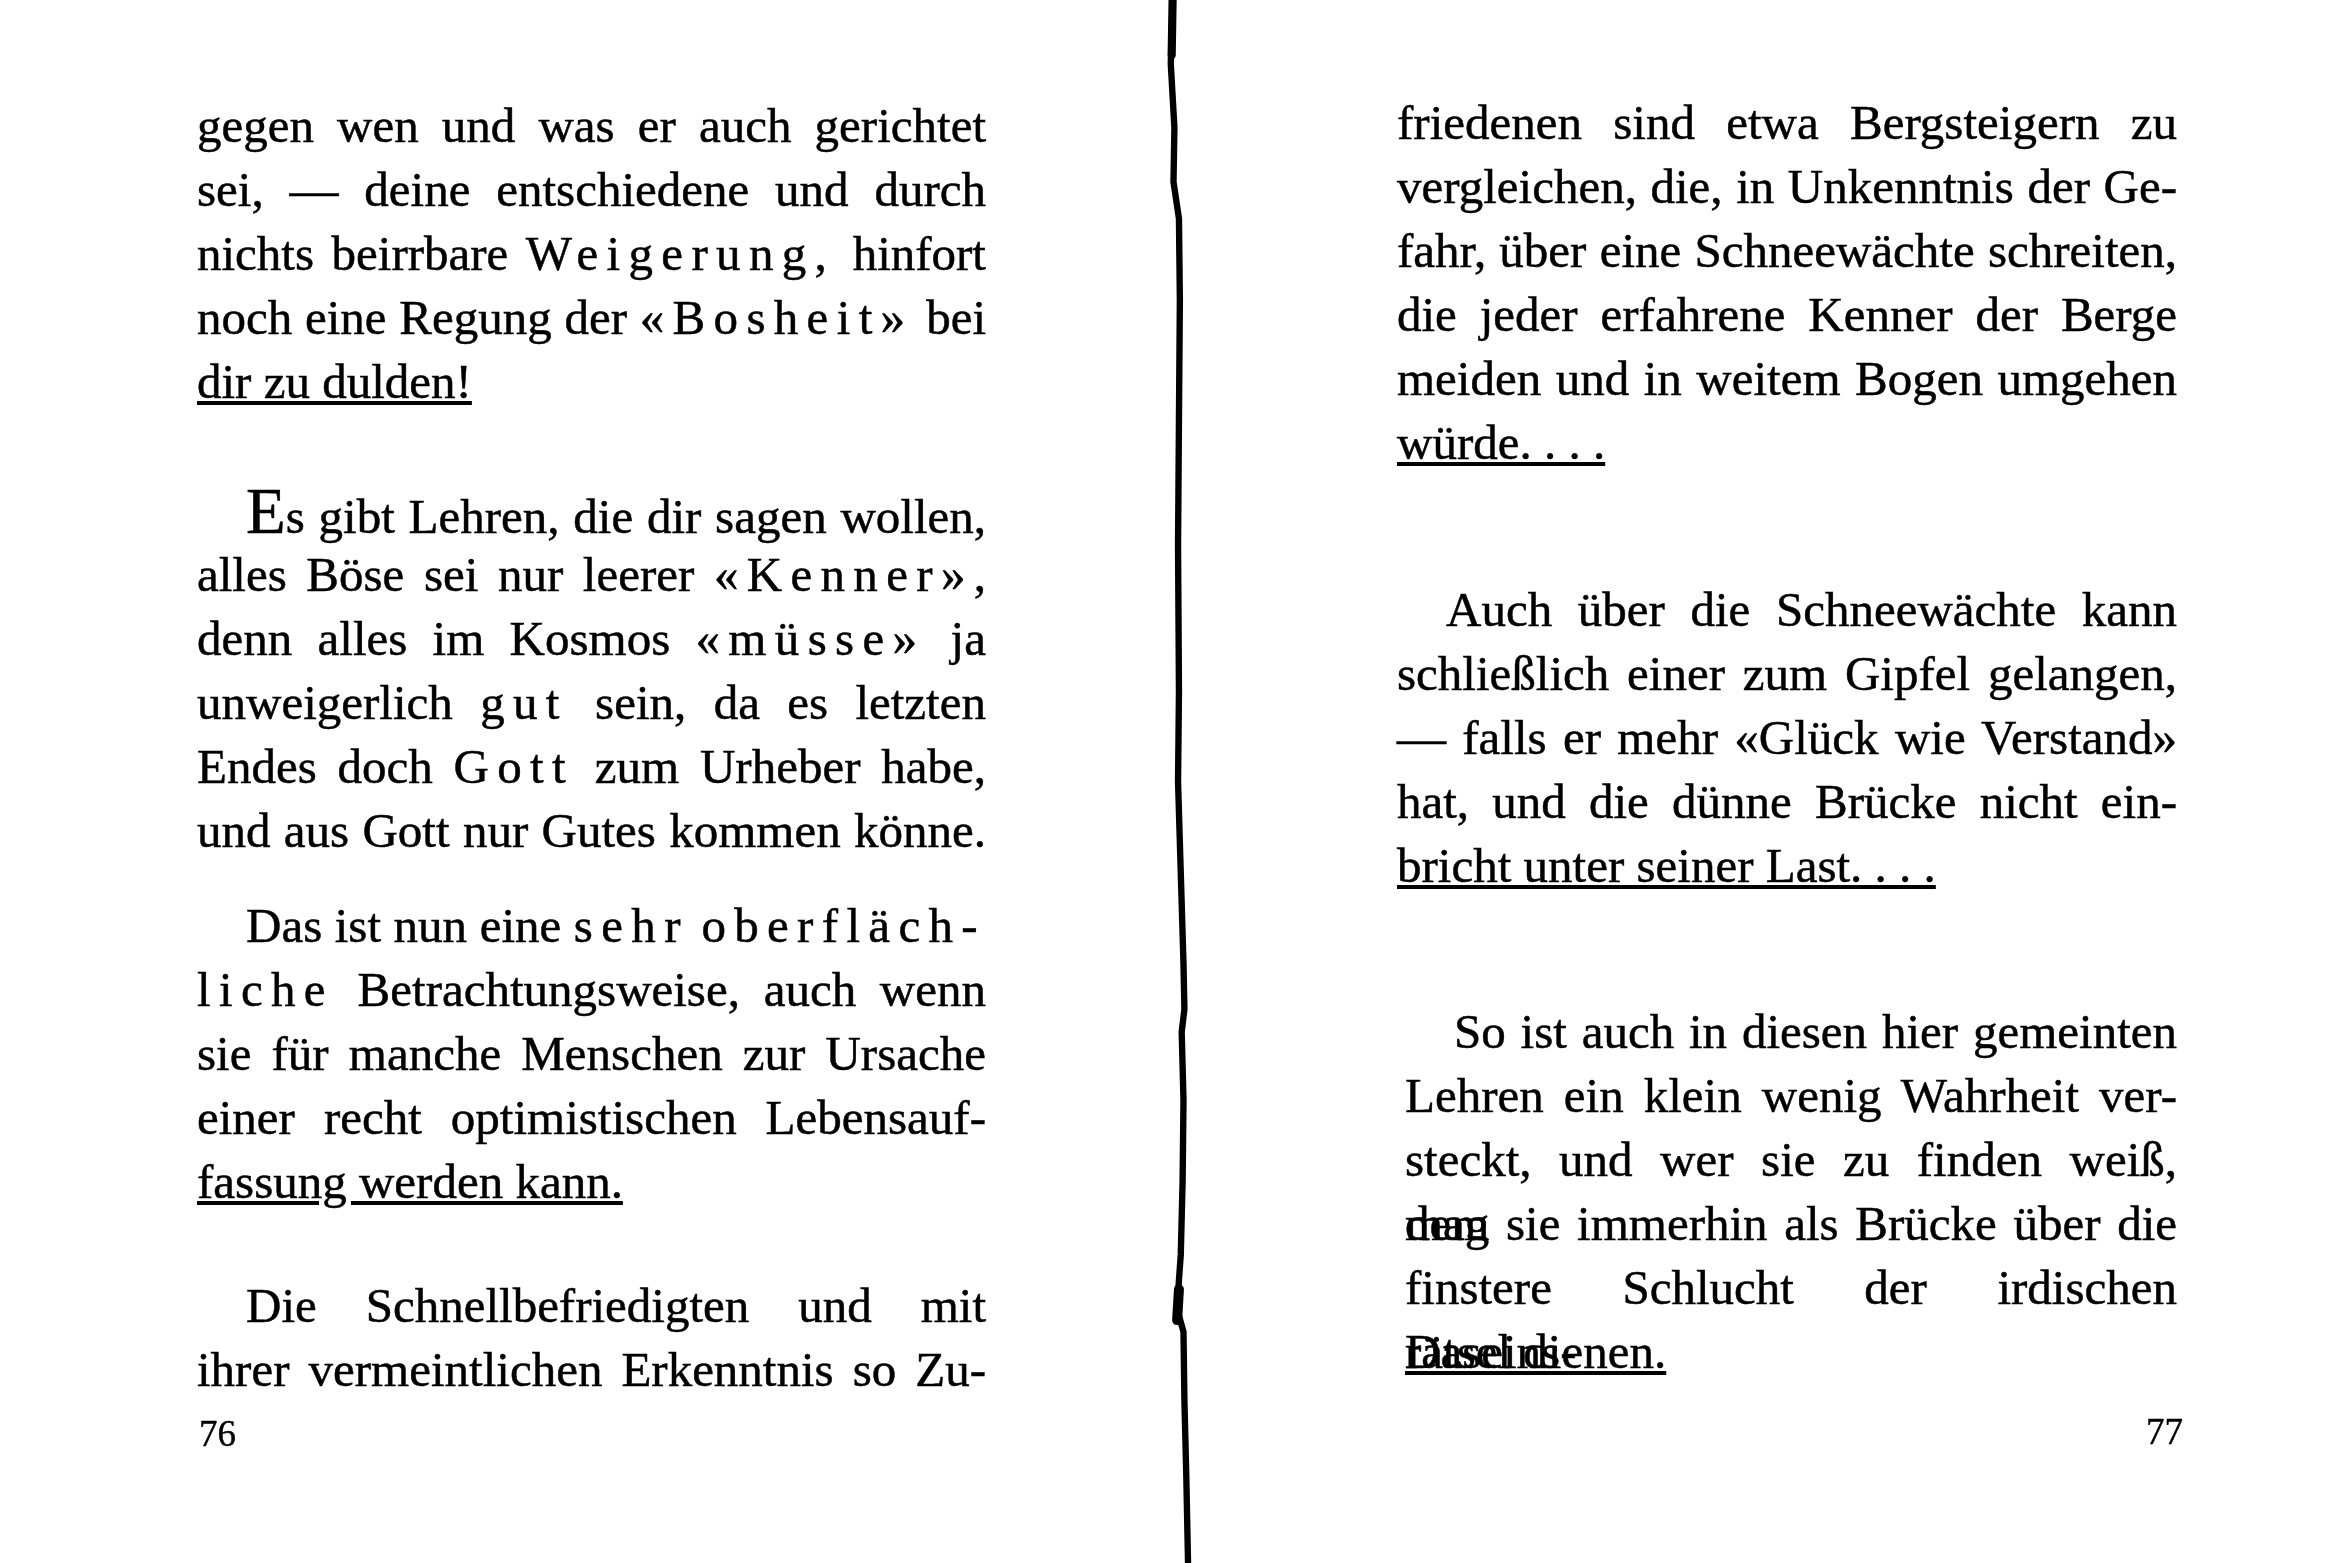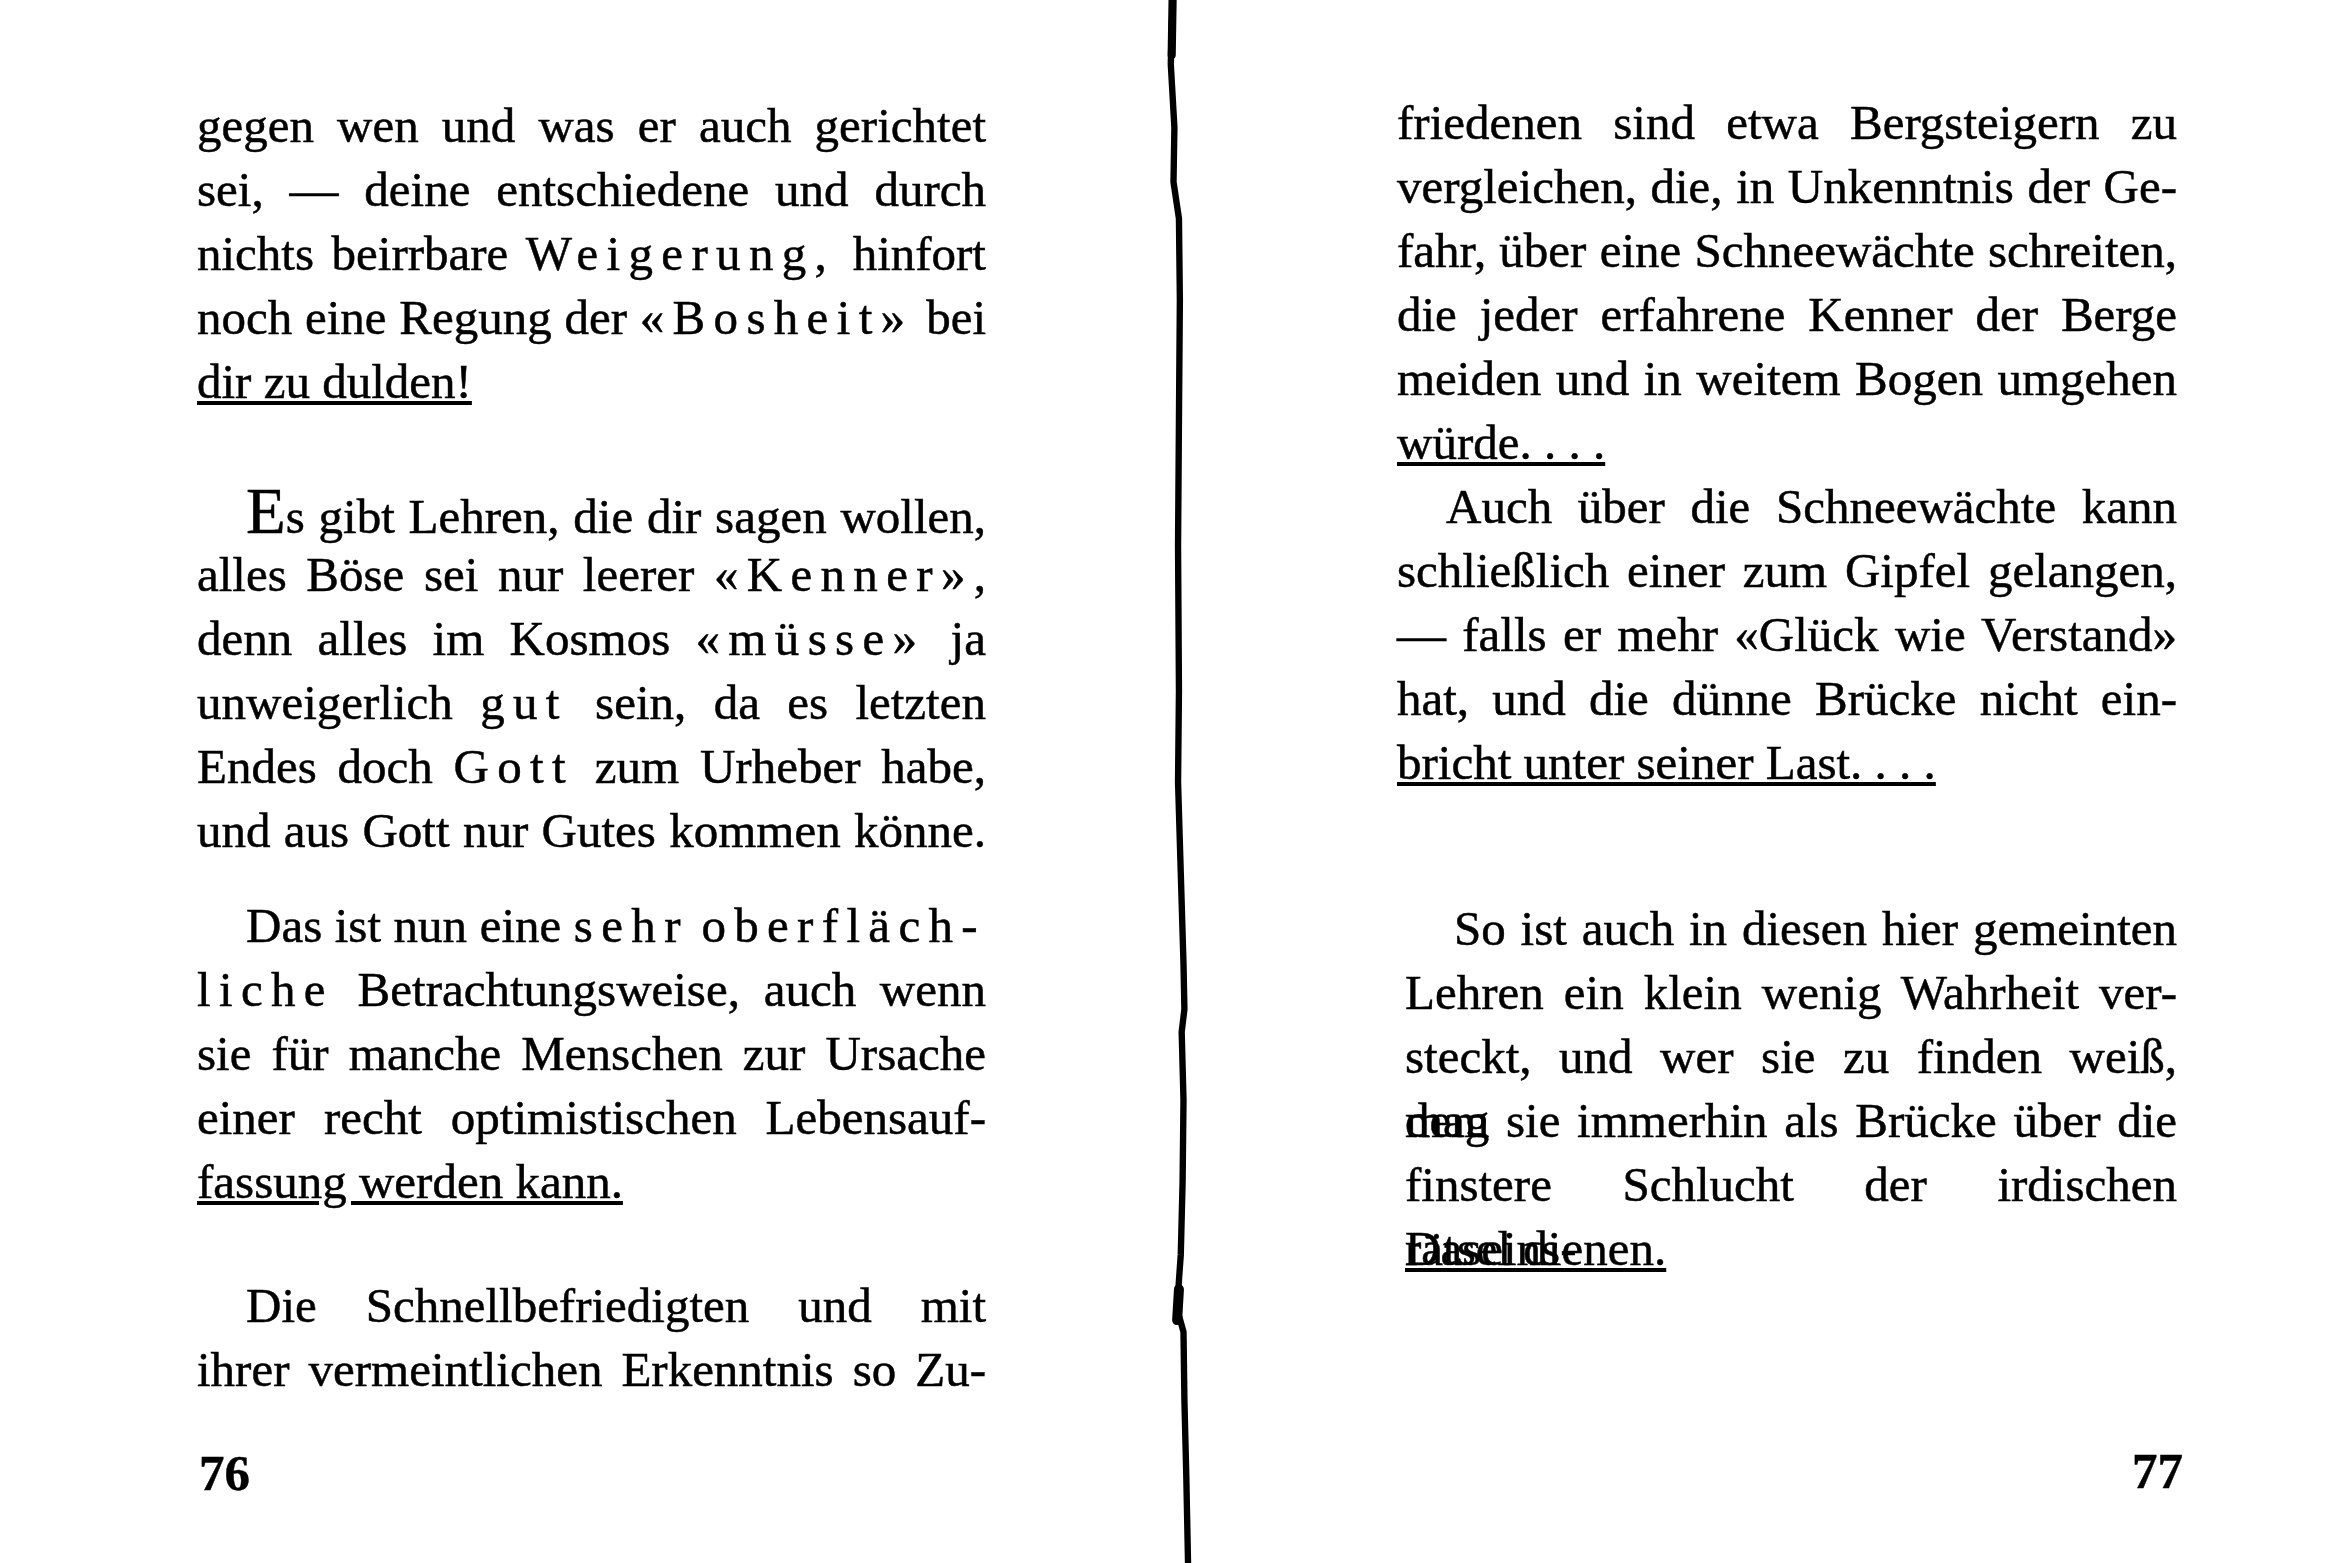--- a/index.html
+++ b/index.html
@@ -24,32 +24,31 @@
     -webkit-text-stroke: 0.5px #000;
     white-space: normal;
   }
   .line.last { text-align-last: left; text-decoration: underline; }
 
   .para.indent .line:first-child { text-indent: 49px; }
 
   #left-col  .para:nth-child(2) { margin-top: 65px; }
   #left-col  .para:nth-child(3) { margin-top: 31px; }
   #left-col  .para:nth-child(4) { margin-top: 60px; }
-  #right-col .para:nth-child(2) { }
+  #right-col .para:nth-child(2) { margin-top: 103px; }
   #right-col .para:nth-child(3) { margin-top: 102px; margin-left: 8px; }
 
   .sp { letter-spacing: 0.17em; }
   .initial { font-size: 65px; line-height: 64px; }
 
   .pagenum {
     position: absolute;
-    font-size: 51px;
-    font-weight: bold;
+    font-size: 37px;
+    font-weight: normal;
     line-height: 51px;
-    margin-top: 40px;
     -webkit-text-stroke: 0.4px #000;
   }
   #pn-left  { left: 199px;  top: 1408px; }
   #pn-right { right: 144px; top: 1406px; text-align: center; }
 
   #spine-svg { position: absolute; left: 0; top: 0; }
 </style>
 </head>
 <body>
 

